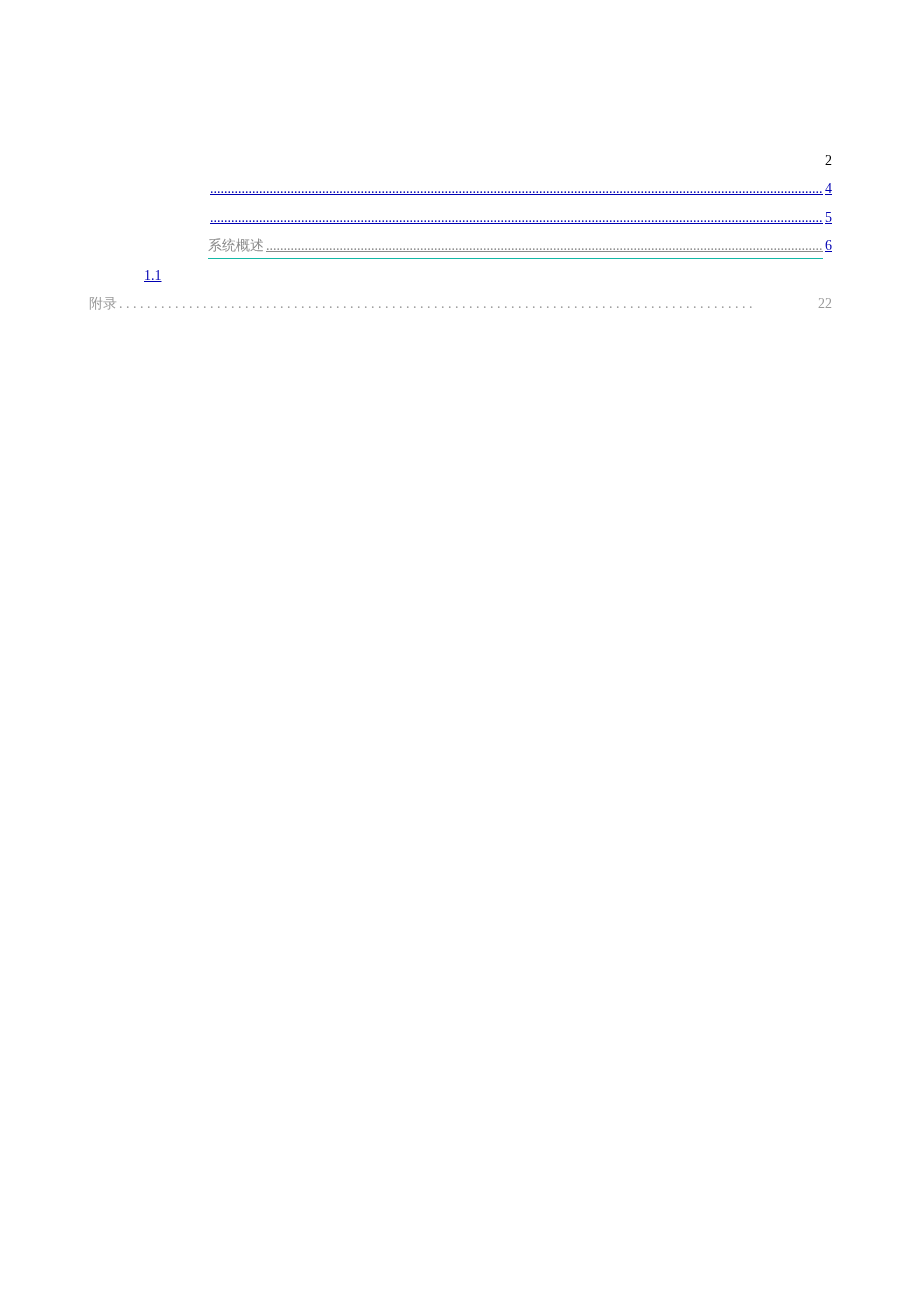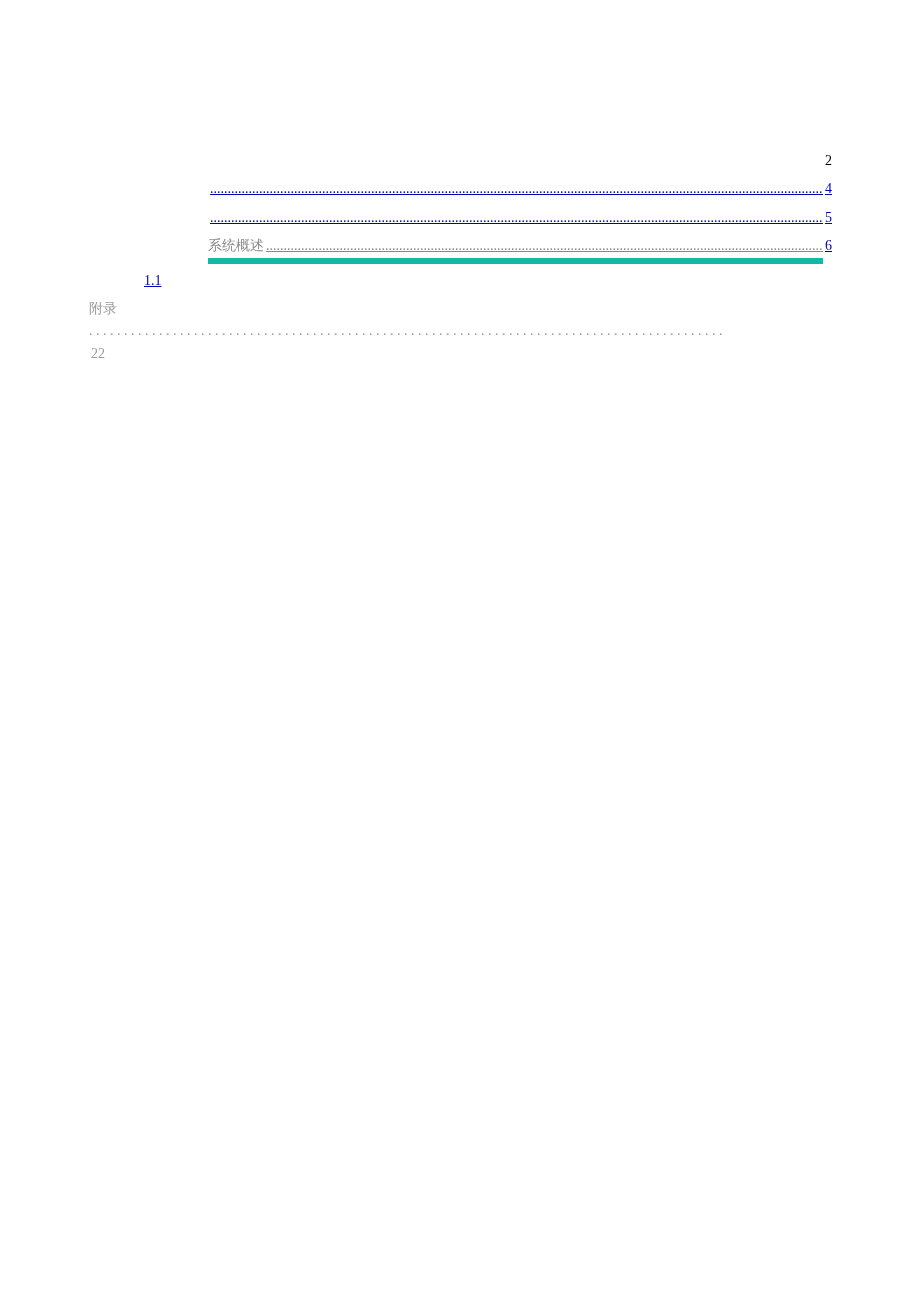--- a/index.html
+++ b/index.html
@@ -17,21 +17,21 @@
     padding: 150px 88px 0 88px;
     box-sizing: border-box;
   }
   .toc-entry {
     display: flex;
     align-items: baseline;
     line-height: 1.6;
     margin-bottom: 6px;
     white-space: nowrap;
   }
-  .indent-0 { padding-left: 1px; flex-direction: column; }
+  .indent-0 { padding-left: 1px; }
   .indent-1 { padding-left: 56px; align-items: flex-end; }
   .indent-2 { padding-left: 120px; }
   .indent-3 { padding-left: 176px; }
   .leader {
     flex: 1 1 auto;
     overflow: hidden;
     font-family: "SimSun", serif;
     letter-spacing: 0;
   }
   .leader-none { visibility: hidden; }
@@ -52,21 +52,21 @@
   }
   .link {
     color: #0000b3;
     text-decoration: underline;
   }
   .gray {
     color: #9a9a9a;
   }
   .dim-underline {
     color: #8a8a8a;
-    border-bottom: 6px solid #14b8a6;
+    border-bottom: 1px solid #14b8a6;
   }
 </style>
 </head>
 <body>
 
 <div class="page">
   <div id="toc">
       <div class="toc-entry indent-3">
         <span class="label "></span>
         <span class="leader leader-none">&nbsp;</span>

